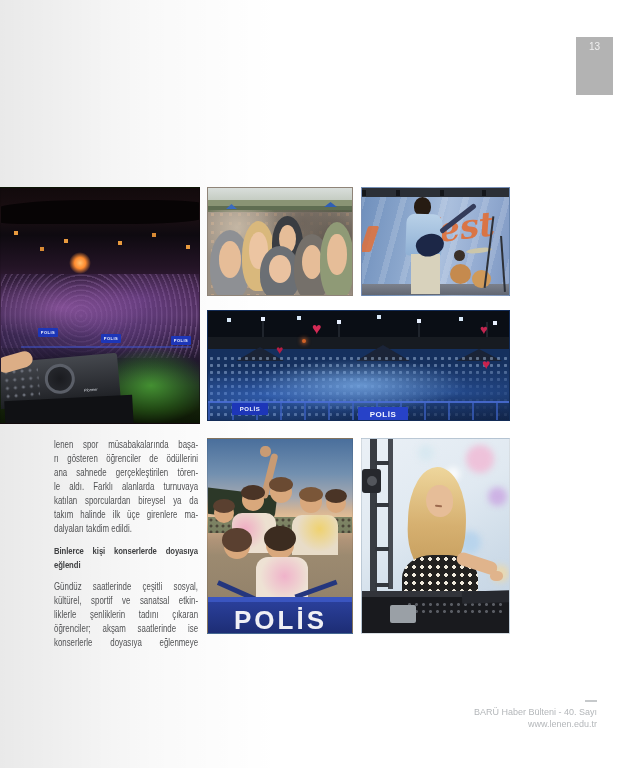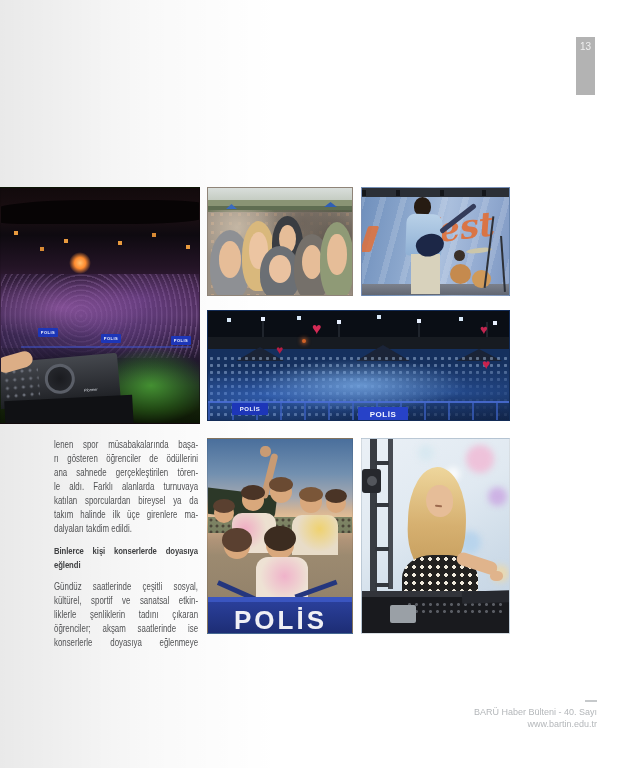--- a/index.html
+++ b/index.html
@@ -1,21 +1,21 @@
 <!DOCTYPE html>
 <html><head>
 <meta charset="utf-8">
 <style>
   html,body{margin:0;padding:0;background:#fff;}
   .page{position:relative;width:642px;height:768px;background:#ffffff;overflow:hidden;
         font-family:"Liberation Sans","DejaVu Sans",sans-serif;}
   .gutter{position:absolute;left:0;top:0;width:280px;height:768px;
           background:linear-gradient(90deg,rgba(0,0,0,0.085),rgba(0,0,0,0.025) 55%,rgba(0,0,0,0) 100%);}
   
-  .pagenum{position:absolute;left:576px;top:37px;width:19px;height:58px;background:#b3b3b3;
+  .pagenum{position:absolute;left:576px;top:37px;width:37px;height:58px;background:#b3b3b3;
            color:#efefef;font-size:10px;text-align:center;padding-top:4px;box-sizing:border-box;}
   
   .photo{position:absolute;overflow:hidden;border:1px solid rgba(0,0,0,0.07);box-sizing:border-box;}
   .abs{position:absolute;}
   
   .polis-sign{position:absolute;background:#1d36b8;color:#f2f4ff;font-weight:bold;
               display:flex;align-items:center;justify-content:center;border-radius:1px;
               letter-spacing:.5px;}
   .heart{position:absolute;color:#c9224e;line-height:1;}
   .heart::before{content:"♥";}
@@ -274,16 +274,16 @@
       <div class="ln">kültürel, sportif ve sanatsal etkin-</div>
       <div class="ln">liklerle şenliklerin tadını çıkaran</div>
       <div class="ln">öğrenciler; akşam saatlerinde ise</div>
       <div class="ln">konserlerle doyasıya eğlenmeye</div>
     </div>
   </div>
 
   <div class="footer">
     <div class="footer-rule"></div>
     <div>BARÜ Haber Bülteni - 40. Sayı</div>
-    <div>www.bartin.edu.tr</div>
+    <div>www.lenen.edu.tr</div>
   </div>
 
 </div>
 
 </body></html>

